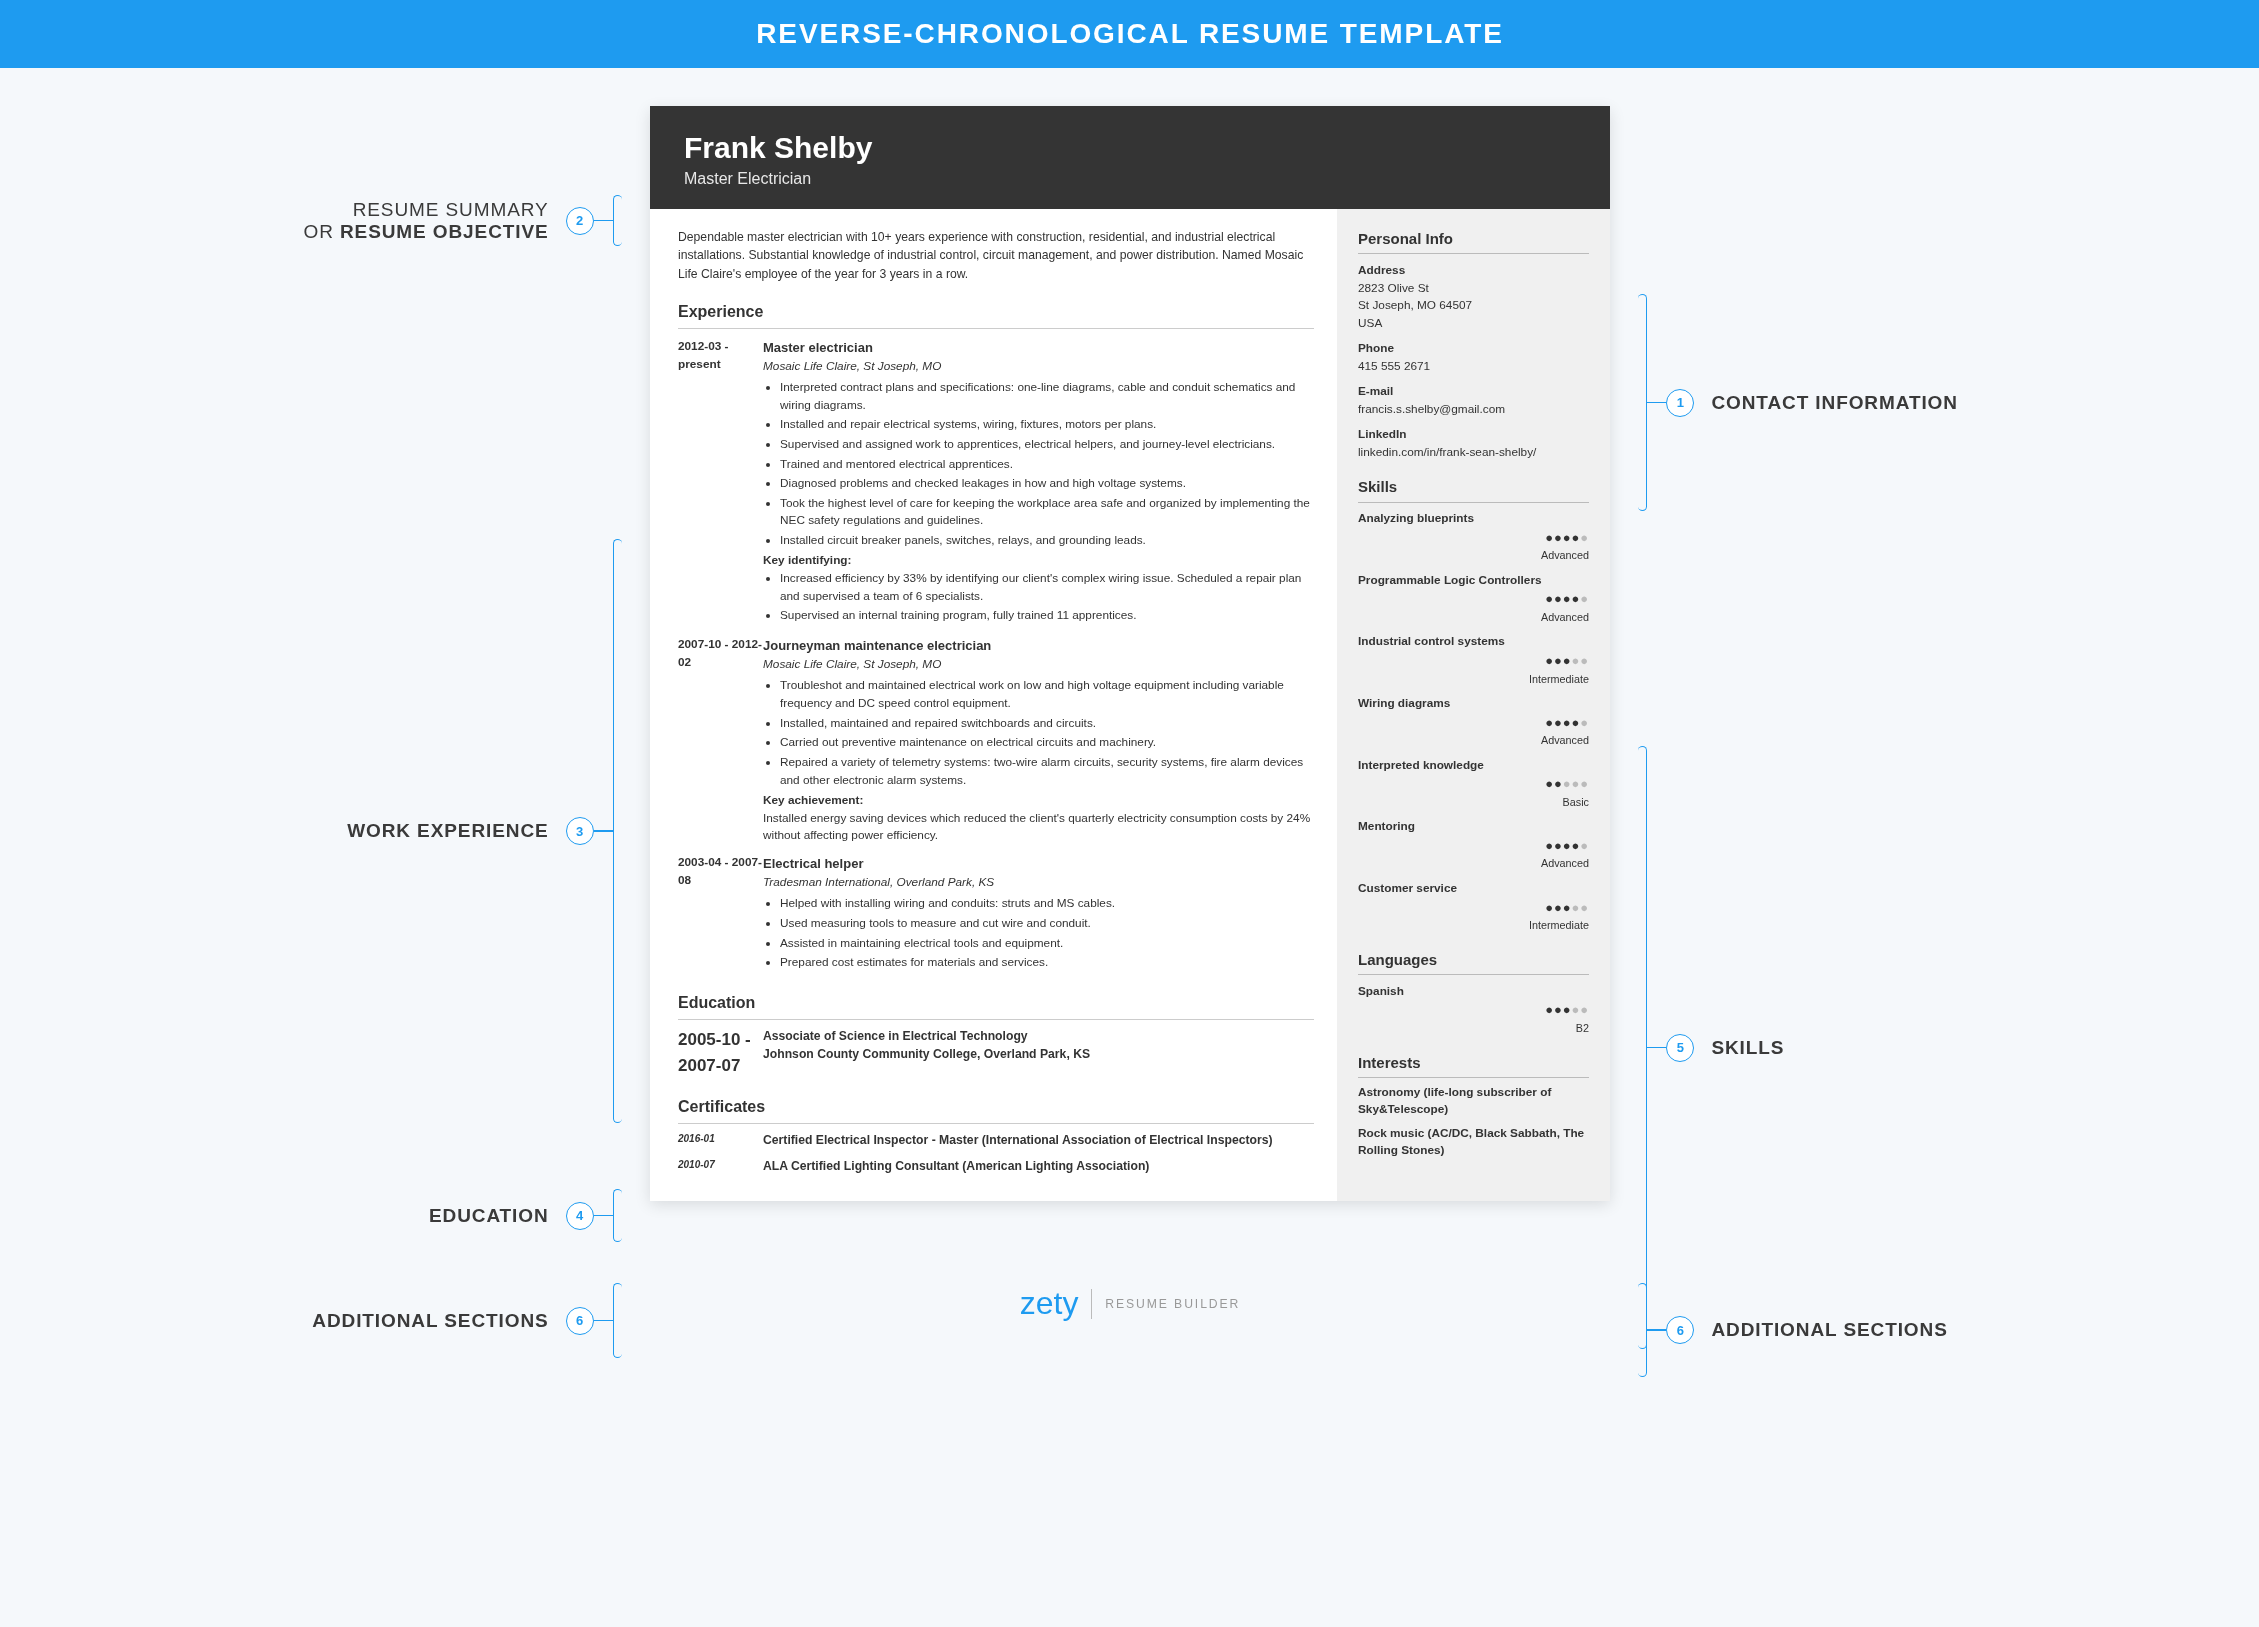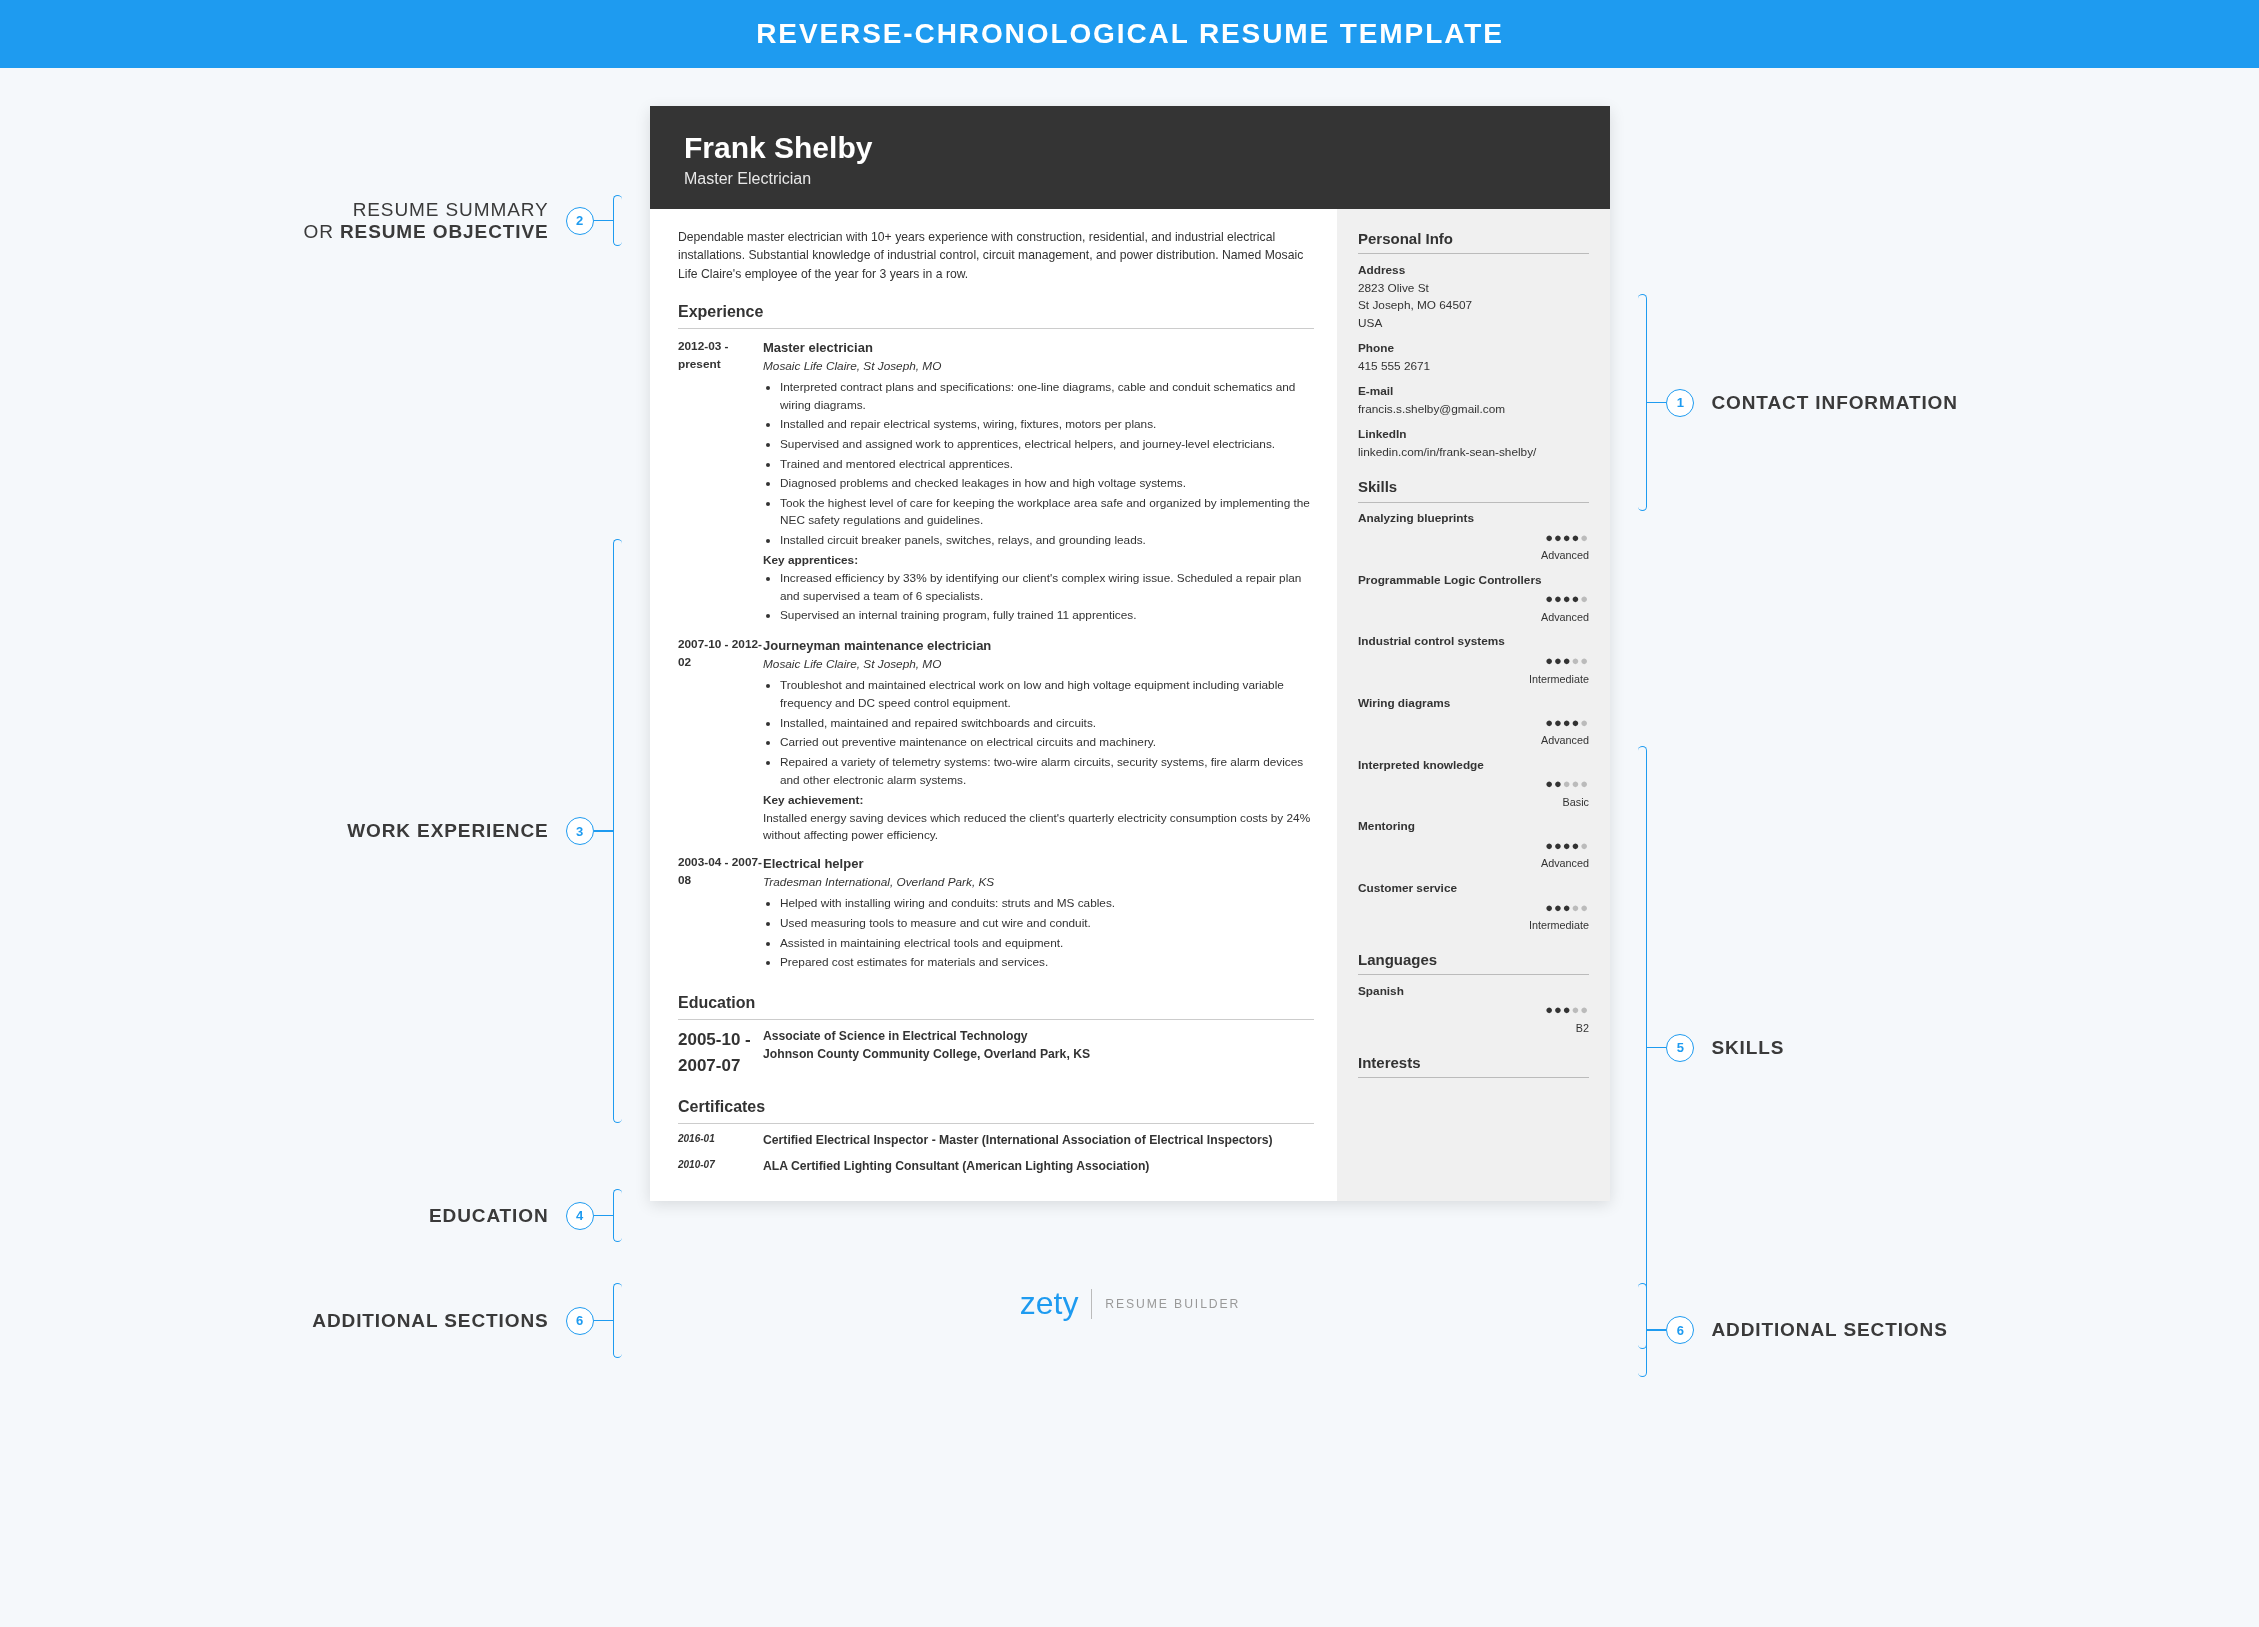--- a/index.html
+++ b/index.html
@@ -165,21 +165,21 @@
                 <div class="exp-org">Mosaic Life Claire, St Joseph, MO</div>
                 <ul>
                   <li>Interpreted contract plans and specifications: one-line diagrams, cable and conduit schematics and wiring diagrams.</li>
                   <li>Installed and repair electrical systems, wiring, fixtures, motors per plans.</li>
                   <li>Supervised and assigned work to apprentices, electrical helpers, and journey-level electricians.</li>
                   <li>Trained and mentored electrical apprentices.</li>
                   <li>Diagnosed problems and checked leakages in how and high voltage systems.</li>
                   <li>Took the highest level of care for keeping the workplace area safe and organized by implementing the NEC safety regulations and guidelines.</li>
                   <li>Installed circuit breaker panels, switches, relays, and grounding leads.</li>
                 </ul>
-                <div class="exp-sub">Key apprentices:</div>
+                <div class="exp-sub">Key identifying:</div>
                 <ul>
                   <li>Increased efficiency by 33% by identifying our client's complex wiring issue. Scheduled a repair plan and supervised a team of 6 specialists.</li>
                   <li>Supervised an internal training program, fully trained 11 apprentices.</li>
                 </ul>
               </div>
             </div>
             <div class="exp-entry">
               <div class="exp-dates">2007-10 - 2012-02</div>
               <div class="exp-body">
                 <div class="exp-role">Journeyman maintenance electrician</div>
@@ -278,20 +278,24 @@
 
         <div class="side-section-title mt">Languages</div>
         <div id="languages-list">
             <div class="skill-item">
               <div class="skill-name">Spanish</div>
               <div class="skill-rating"><span class="dots"><span class="dot-filled">●</span><span class="dot-filled">●</span><span class="dot-filled">●</span><span class="dot-empty">●</span><span class="dot-empty">●</span></span><br><span class="skill-level">B2</span></div>
             </div>
           </div>
 
         <div class="side-section-title mt">Interests</div>
+        <div id="interests-list">
+            <div class="interest-item">Astronomy (life-long subscriber of Sky&amp;Telescope)</div>
+            <div class="interest-item">Rock music (AC/DC, Black Sabbath, The Rolling Stones)</div>
+          </div>
       </div>
     </div>
   </div>
 </div>
 
 <div class="footer">
   <div class="footer-logo">
     <span class="zety-text">zety</span>
     <span class="footer-divider"></span>
     <span class="footer-builder">RESUME BUILDER</span>

